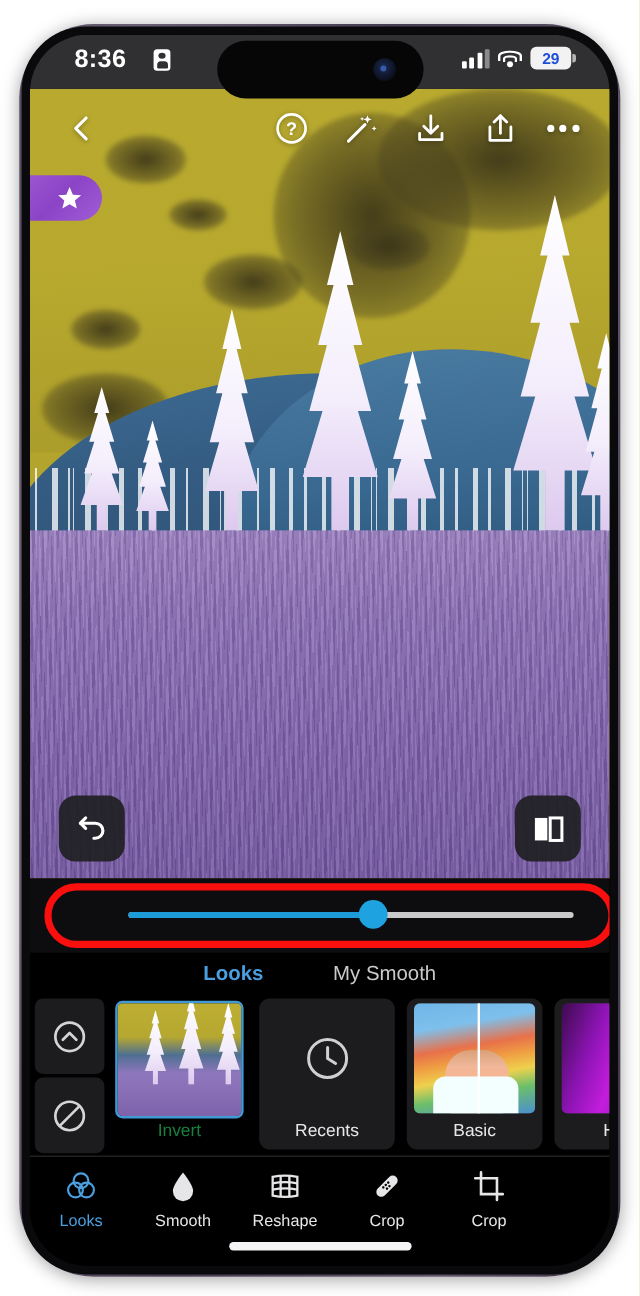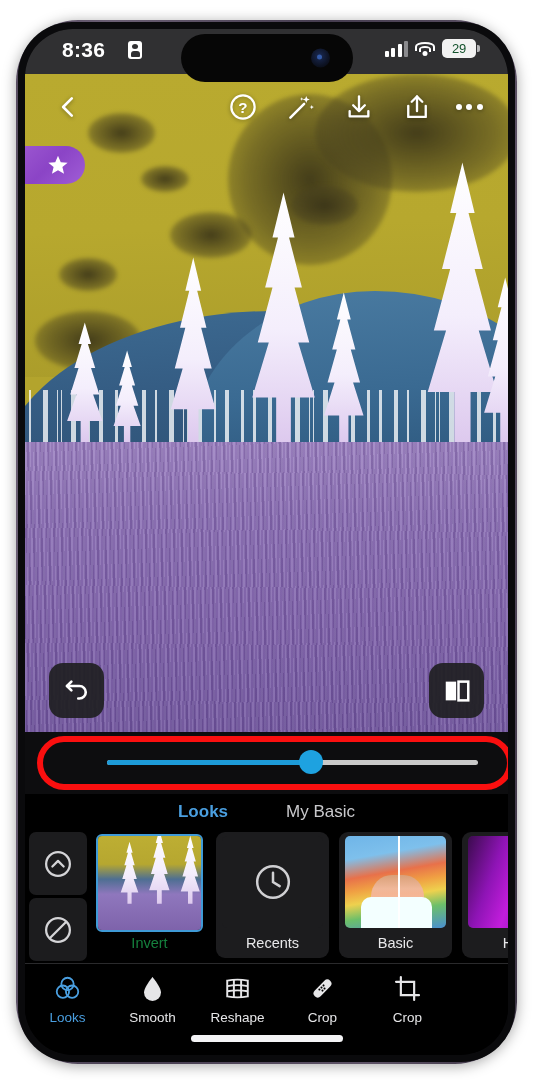--- a/index.html
+++ b/index.html
@@ -97,21 +97,21 @@
     border:none; background:#fff; }
   .battery {
     position: relative; width: 34px; height: 19px;
     border-radius: 5px; background:#f2f2f2;
     display:flex; align-items:center; justify-content:center;
   }
   .battery::after {
     content:""; position:absolute; right:-4px; top:6px;
     width:3px; height:7px; border-radius:0 2px 2px 0; background:#b6b6b8;
   }
-  .battery span { color:#14532d; font-size:13px; font-weight:normal; letter-spacing:-.2px; }
+  .battery span { color:#1d4ed8; font-size:13px; font-weight:bold; letter-spacing:-.2px; }
 
   
   #photo-canvas {
     position: absolute; left: 0; top: 45px;
     width: 100%; height: 658px;
     overflow: hidden;
     background: #b3a42d;
   }
   .sky {
     position:absolute; left:0; top:0; width:100%; height:46%;
@@ -482,21 +482,21 @@
   <div id="slider-row"></div>
   <div id="slider-track-wrap">
     <div id="slider-track-bg" style="background: rgb(201, 201, 201);"></div>
     <div id="slider-track-fill" style="width: 55%; background: rgb(29, 155, 216);"></div>
     <div id="slider-thumb" style="left: 55%; background: rgb(30, 162, 224);"></div>
   </div>
   <div id="slider-highlight" style="border-color: rgb(250, 15, 15);"></div>
 
   <div id="looks-tabs">
     <div class="looks-tab active">Looks</div>
-    <div class="looks-tab">My Basic</div>
+    <div class="looks-tab">My Smooth</div>
   </div>
 
   <div id="presets-strip">
     <div id="preset-side-col">
       <div class="side-btn">
         <svg width="30" height="30" viewBox="0 0 24 24" fill="none" stroke="#d4d4d7" stroke-width="1.8" stroke-linecap="round" stroke-linejoin="round">
           <circle cx="12" cy="12" r="9.5"></circle>
           <polyline points="7.5 14 12 9.5 16.5 14"></polyline>
         </svg>
       </div>

